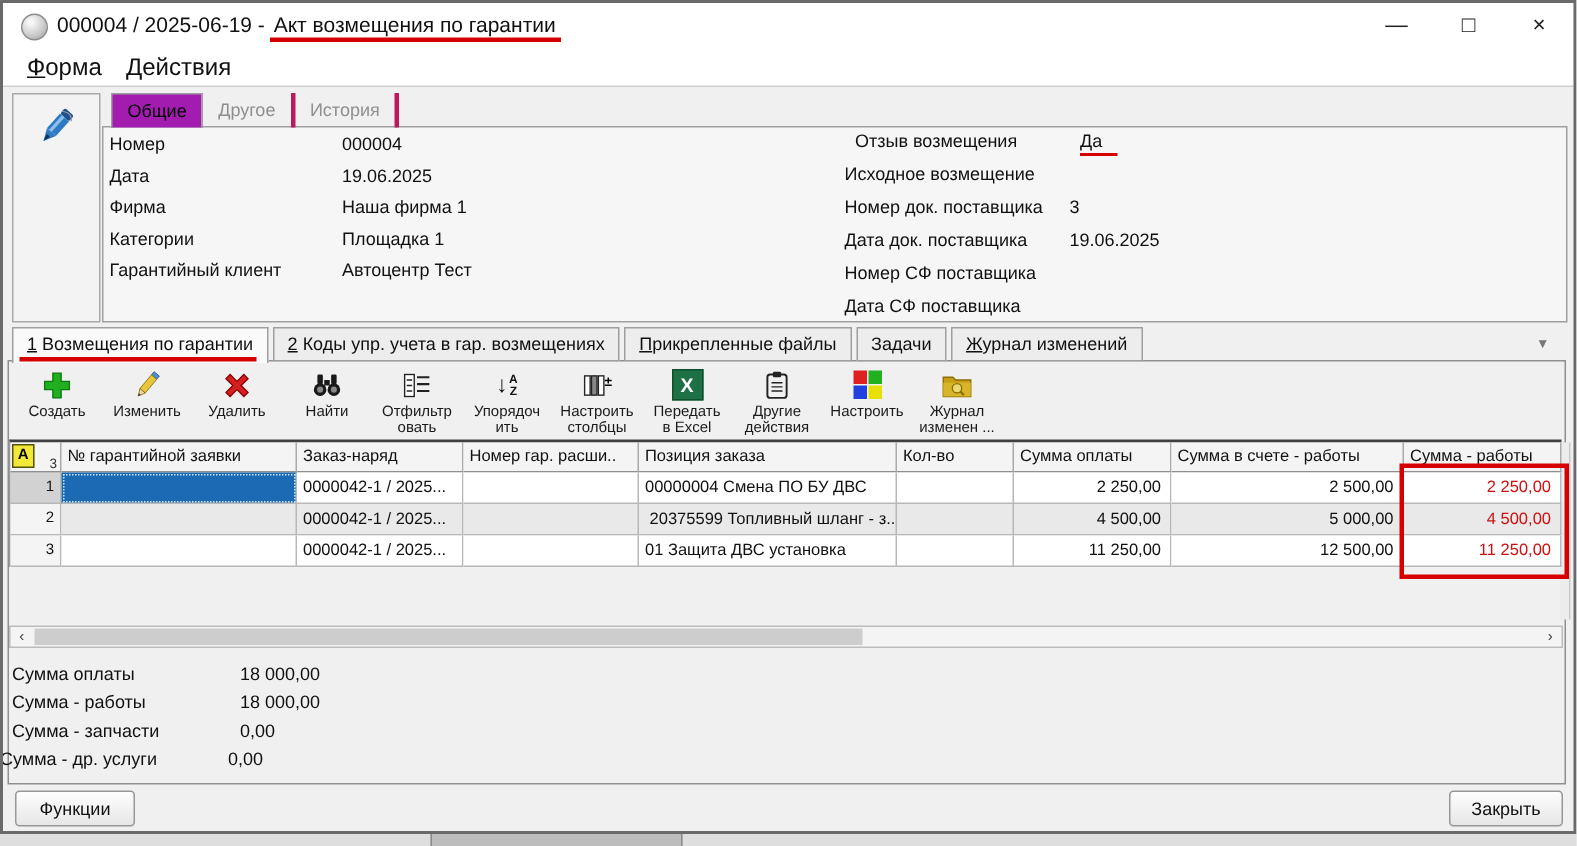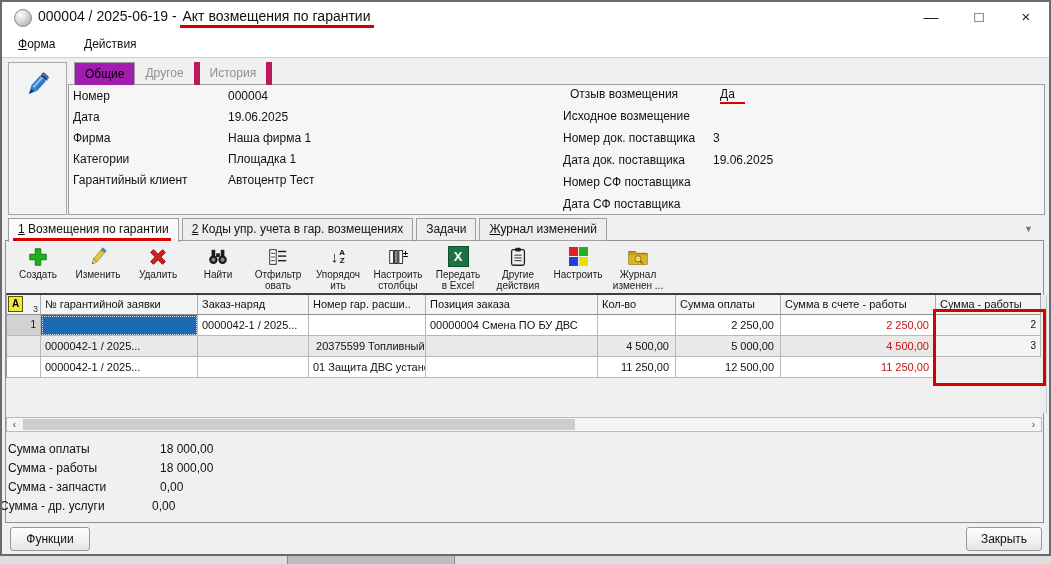--- a/index.html
+++ b/index.html
@@ -8,29 +8,29 @@
   .abs{position:absolute}
   
   .dialog-border{left:0;top:0;width:1047px;height:552px;border:2px solid #6a6a6a;pointer-events:none;z-index:50}
   .titlebar{left:2px;top:2px;width:1047px;height:32px;background:#fff}
   .sphere{left:14px;top:9px;width:16px;height:16px;border-radius:50%;
           background:radial-gradient(circle at 35% 30%,#ffffff,#c9c9c9 60%,#9a9a9a);border:1px solid #8c8c8c}
   .title-text{left:38px;top:8px;font-size:14px;white-space:nowrap}
   .title-hl{border-bottom:3px solid #d60000;padding:0 4px 1px 2px}
   .winbtn{top:4px;width:32px;height:26px;text-align:center;line-height:26px;font-size:15px;color:#222}
   .menubar{left:2px;top:34px;width:1047px;height:23px;background:#fff;border-bottom:1px solid #cfcfcf}
-  .menu-item{top:37px;font-size:12px;cursor:default}
+  .menu-item{top:37px;font-size:16px;cursor:default}
   .accel{text-decoration:underline}
   .content{left:2px;top:58px;width:1047px;height:496px;background:#f0f0f0}
   
   .icon-panel{left:8px;top:62px;width:57px;height:151px;background:#f3f3f3;border:1px solid #a8a8a8}
   .pen{left:20px;top:68px;width:34px;height:34px}
   
   .ftabs{left:74px;top:62px;height:23px;display:flex;align-items:stretch;z-index:3}
-  .ftab{padding:0 10px;line-height:22px;font-size:12px;color:#8f8f8f;border-right:6px solid #be185d}
+  .ftab{padding:0 10px;line-height:22px;font-size:12px;color:#8f8f8f;border-right:3px solid #be185d}
   .ftab.active{background:#a21caf;color:#000;border:1px solid #9f9f9f;border-bottom:none}
   .form-panel{left:68px;top:84px;width:975px;height:129px;background:#f6f6f6;border:1px solid #9f9f9f;z-index:1}
   .frow{height:17px;font-size:12px;white-space:nowrap;z-index:2}
   .flabel{position:absolute;left:0;top:0}
   .fvalue{position:absolute;top:0}
   .red-underline-val{border-bottom:2px solid #d60000;padding:0 10px 1px 0}
   
   .dtabs{left:8px;top:218px;display:flex;gap:3px;z-index:4}
   .dtab{padding:0 9px;line-height:21px;height:21px;font-size:12px;background:#ededed;
         border:1px solid #9f9f9f;position:relative;white-space:nowrap}
@@ -162,20 +162,21 @@
     <span class="fvalue" style="left:150px"></span>
   </div>
 <div class="abs frow" style="left:563px;top:197px;width:470px">
     <span class="flabel">Дата СФ поставщика</span>
     <span class="fvalue" style="left:150px"></span>
   </div>
 
 <div class="abs dtabs">
   <div class="dtab active"><span class="accel">1</span><span> Возмещения по гарантии</span><span class="tab-red"></span></div>
   <div class="dtab"><span class="accel">2</span><span> Коды упр. учета в гар. возмещениях</span></div>
+  <div class="dtab"><span class="accel">П</span><span>рикрепленные файлы</span></div>
   <div class="dtab"><span>Задачи</span></div>
   <div class="dtab"><span class="accel">Ж</span><span>урнал изменений</span></div>
 </div>
 <div class="abs more-arrow">▼</div>
 
 <div class="abs main-panel"></div>
 
 <div class="abs toolbar">
   <div class="tbtn">
     <div class="ticon">
@@ -320,20 +321,21 @@
   <div class="hc">Сумма в счете - работы</div>
   <div class="hc">Сумма - работы</div>
 
   <div class="dc rownum selrow">1</div>
   <div class="dc selcell"></div>
   <div class="dc">0000042-1 / 2025...</div>
   <div class="dc"></div>
   <div class="dc">00000004 Смена ПО БУ ДВС</div>
   <div class="dc"></div>
   <div class="dc num">2 250,00</div>
+  <div class="dc num">2 500,00</div>
   <div class="dc num redtxt">2 250,00</div>
 
   <div class="dc rownum">2</div>
   <div class="dc r2"></div>
   <div class="dc r2">0000042-1 / 2025...</div>
   <div class="dc r2"></div>
   <div class="dc r2"> 20375599 Топливный шланг - з...</div>
   <div class="dc r2"></div>
   <div class="dc r2 num">4 500,00</div>
   <div class="dc r2 num">5 000,00</div>

